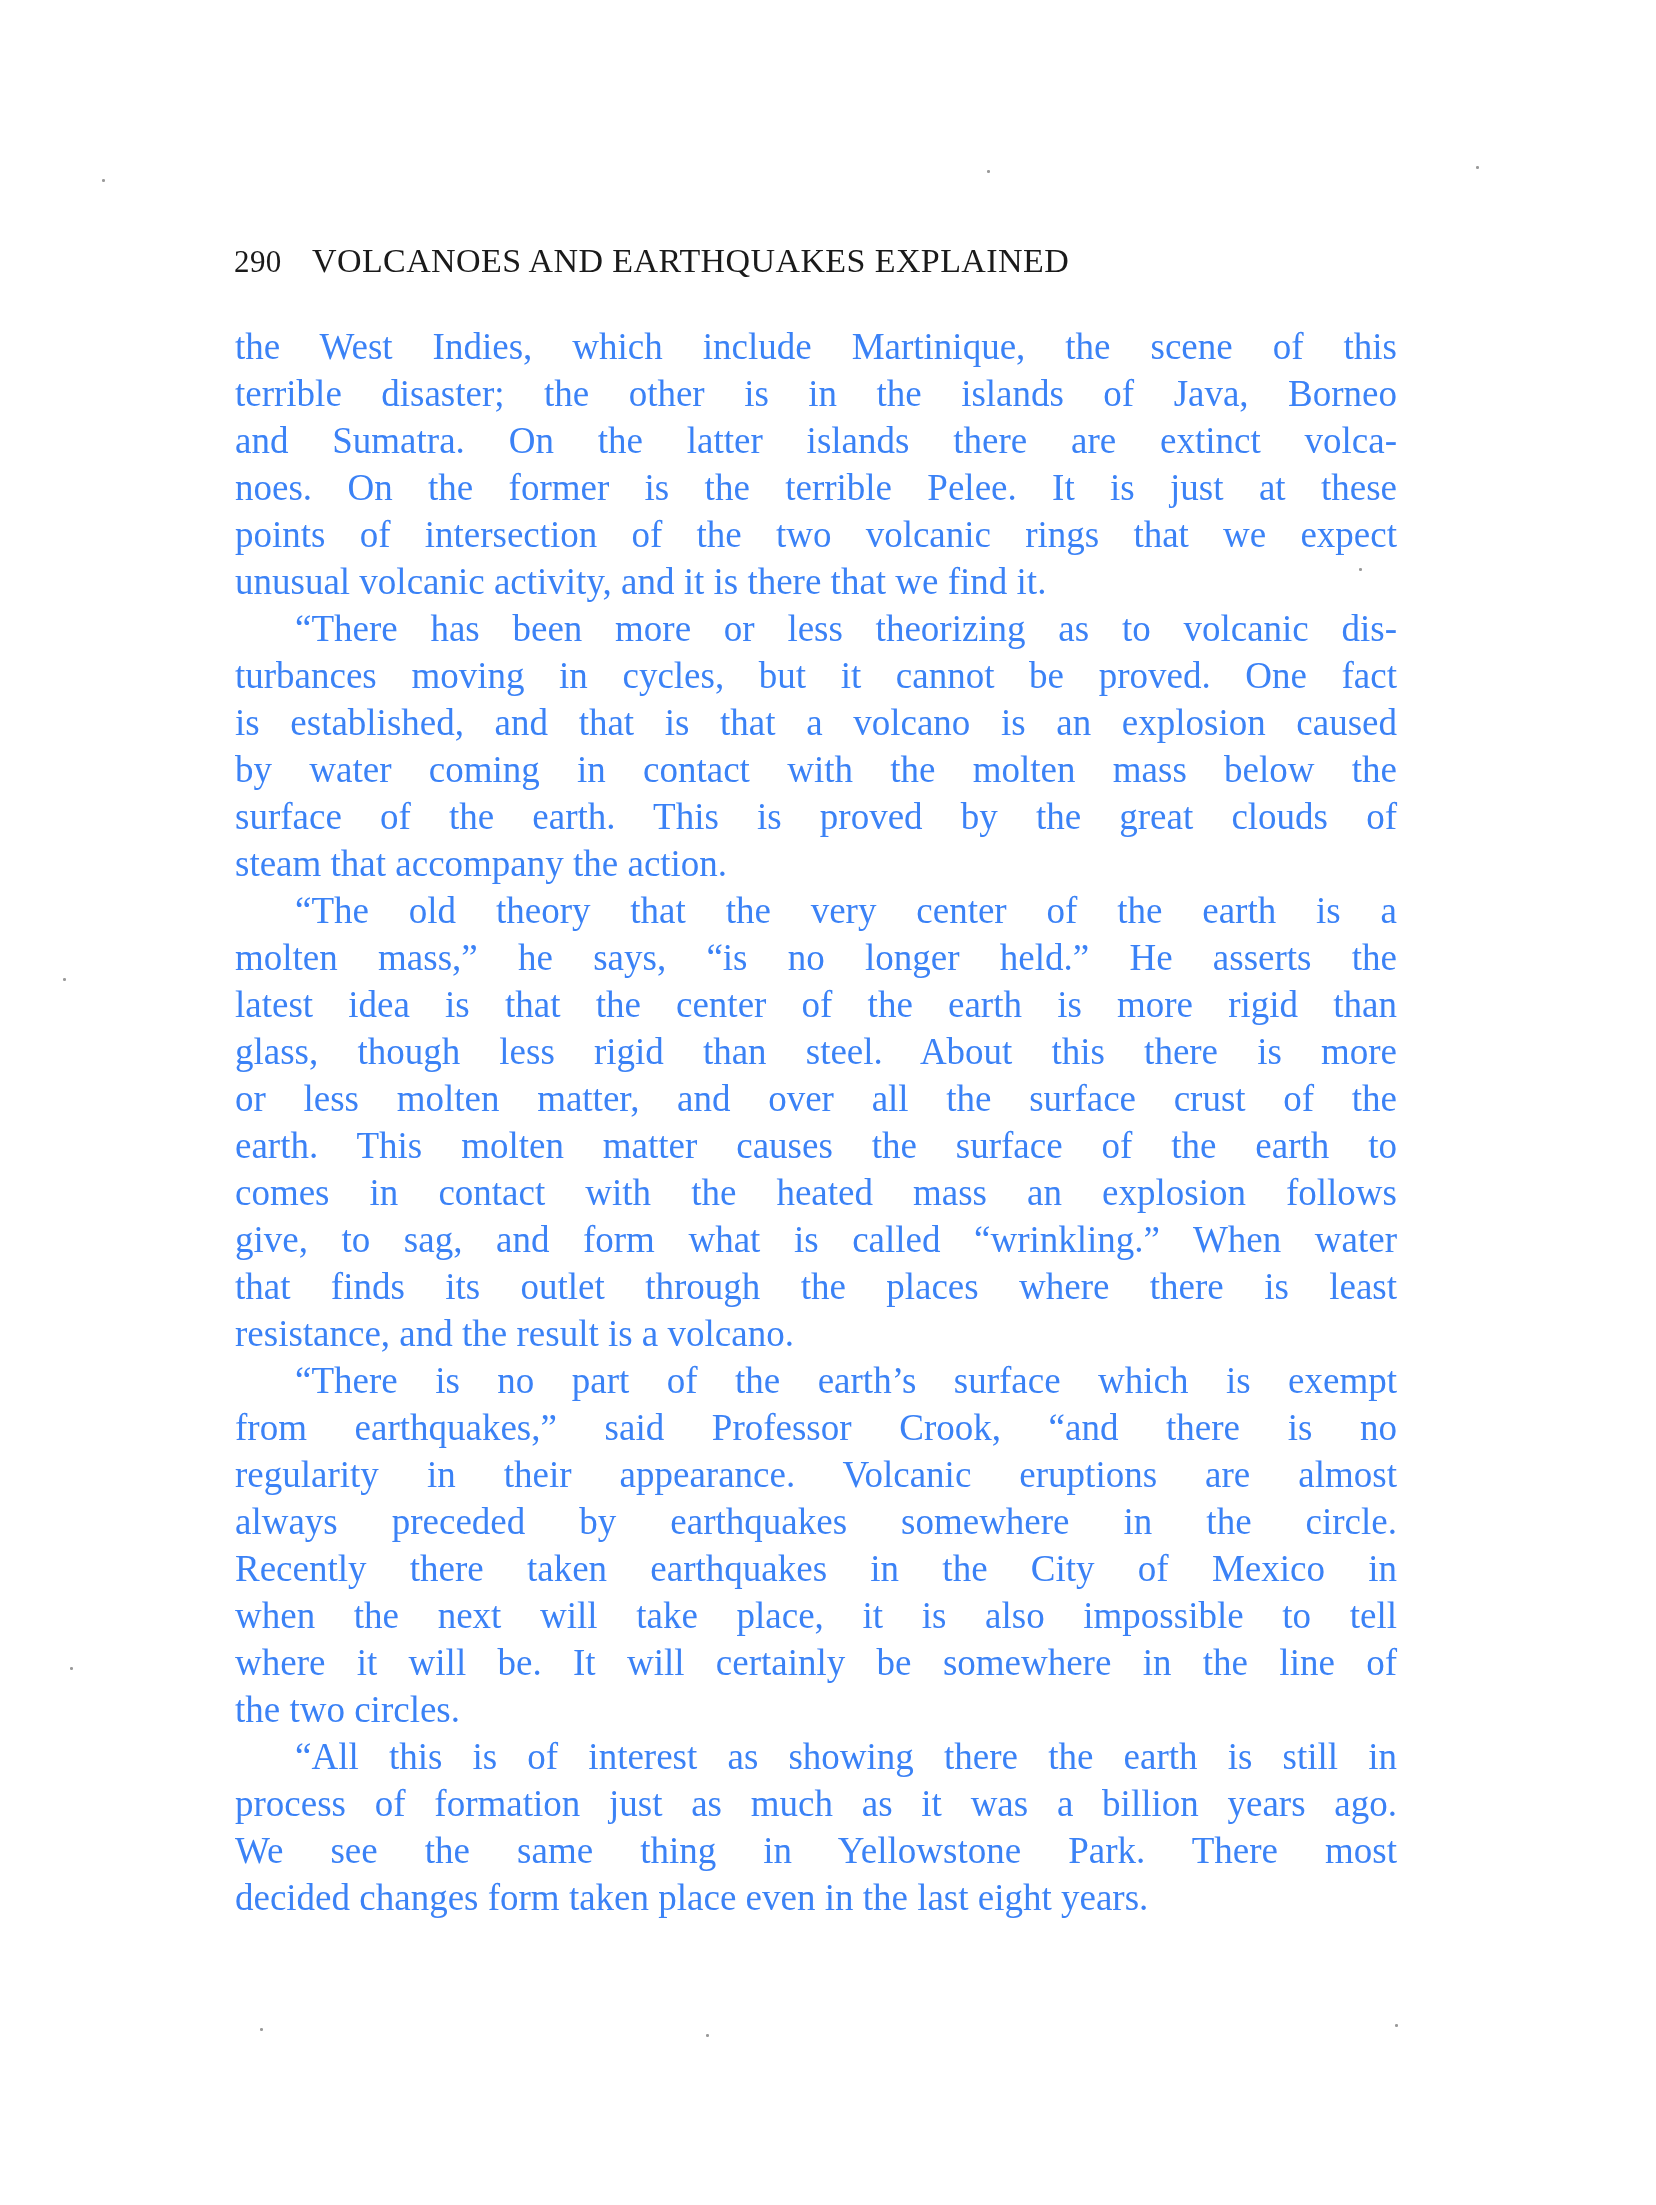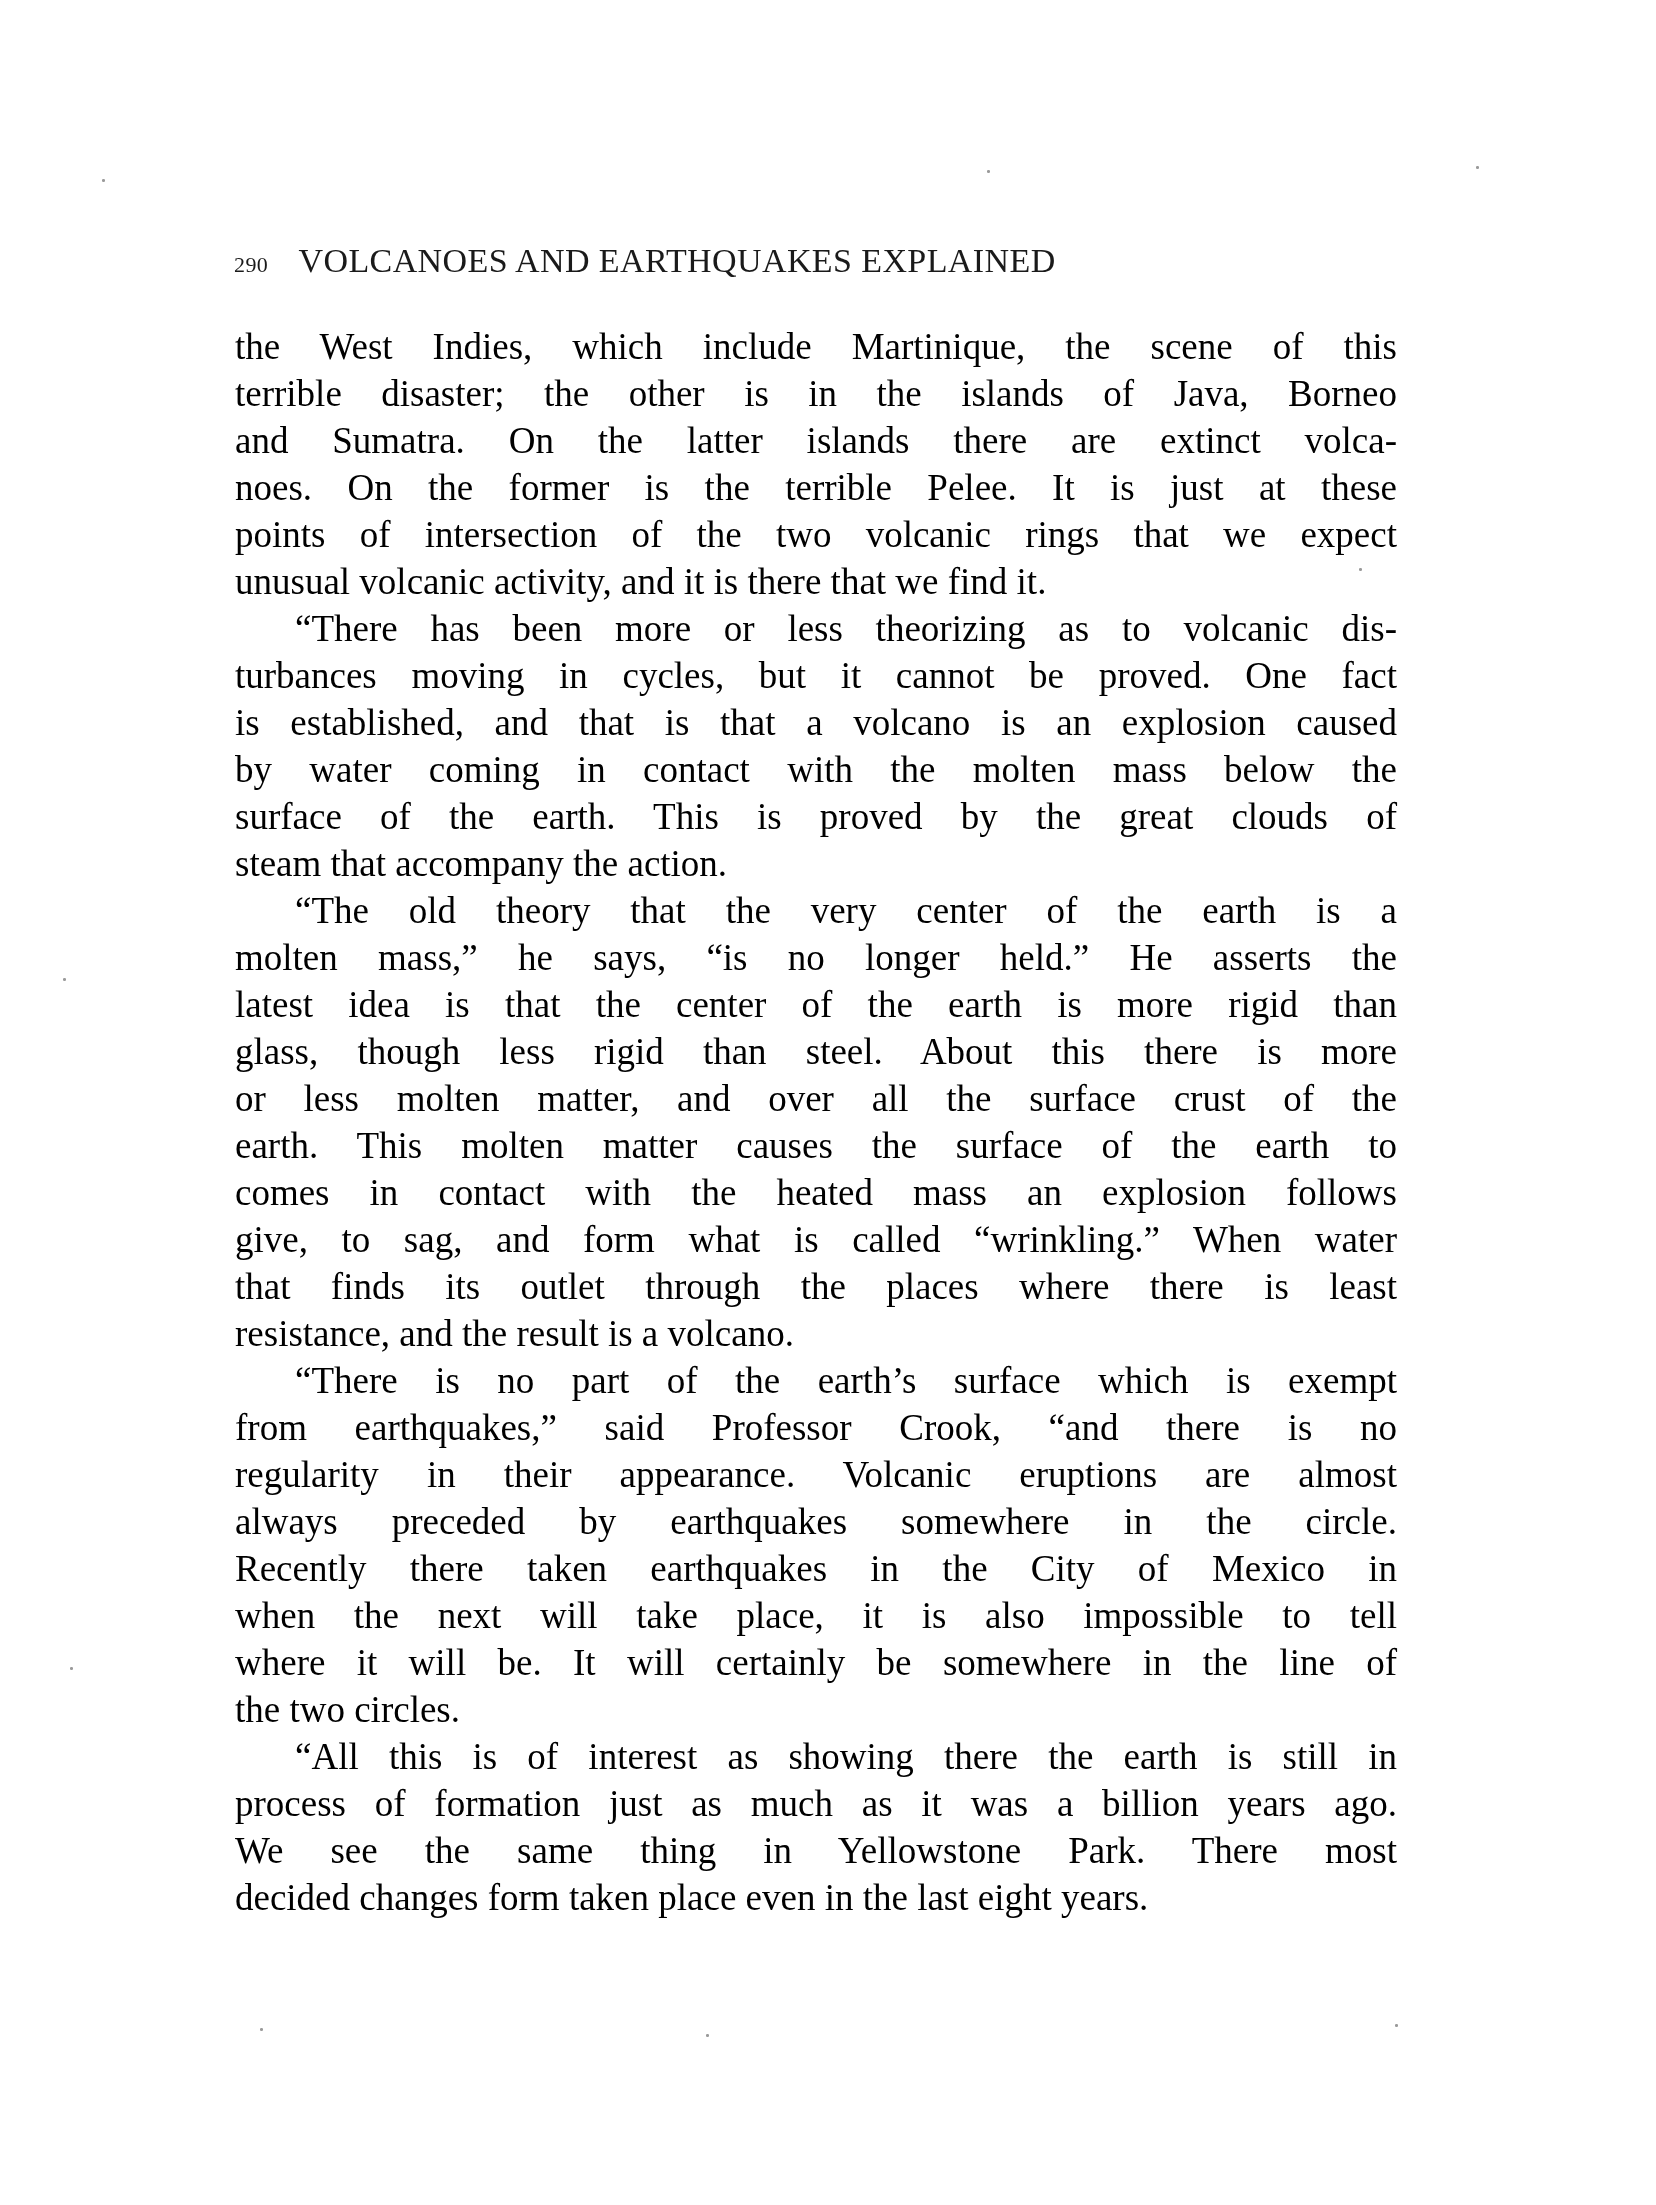--- a/index.html
+++ b/index.html
@@ -13,28 +13,28 @@
   .running-head {
     position: absolute;
     left: 234px; top: 242px;
     width: 1165px;
     font-family: "Liberation Serif", "DejaVu Serif", serif;
     font-size: 34px;
     color: #1a1a1a;
     white-space: nowrap;
     letter-spacing: 0.4px;
   }
-  .running-head .pageno { margin-right: 22px; font-size: 22px; }
+  .running-head .pageno { margin-right: 22px; font-size: 31px; }
   .body-text {
     position: absolute;
     left: 235px; top: 323px;
     width: 1162px;
     font-family: "Liberation Serif", "DejaVu Serif", serif;
     font-size: 37px;
-    color: #000000;
+    color: #3b82f6;
   }
   .line {
     height: 47px;
     line-height: 47px;
     white-space: nowrap;
     text-align: justify;
     text-align-last: justify;
   }
   .line.last { text-align-last: left; }
   .line.indent { padding-left: 60px; }

